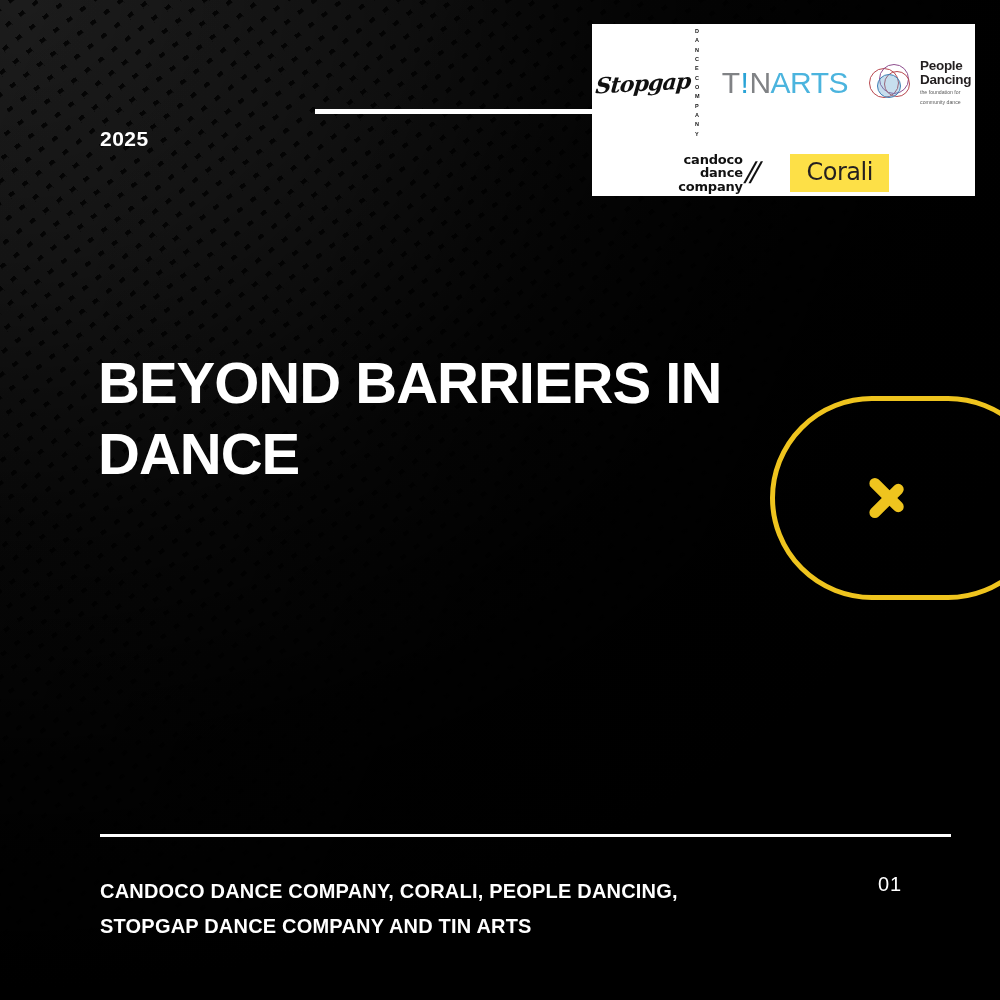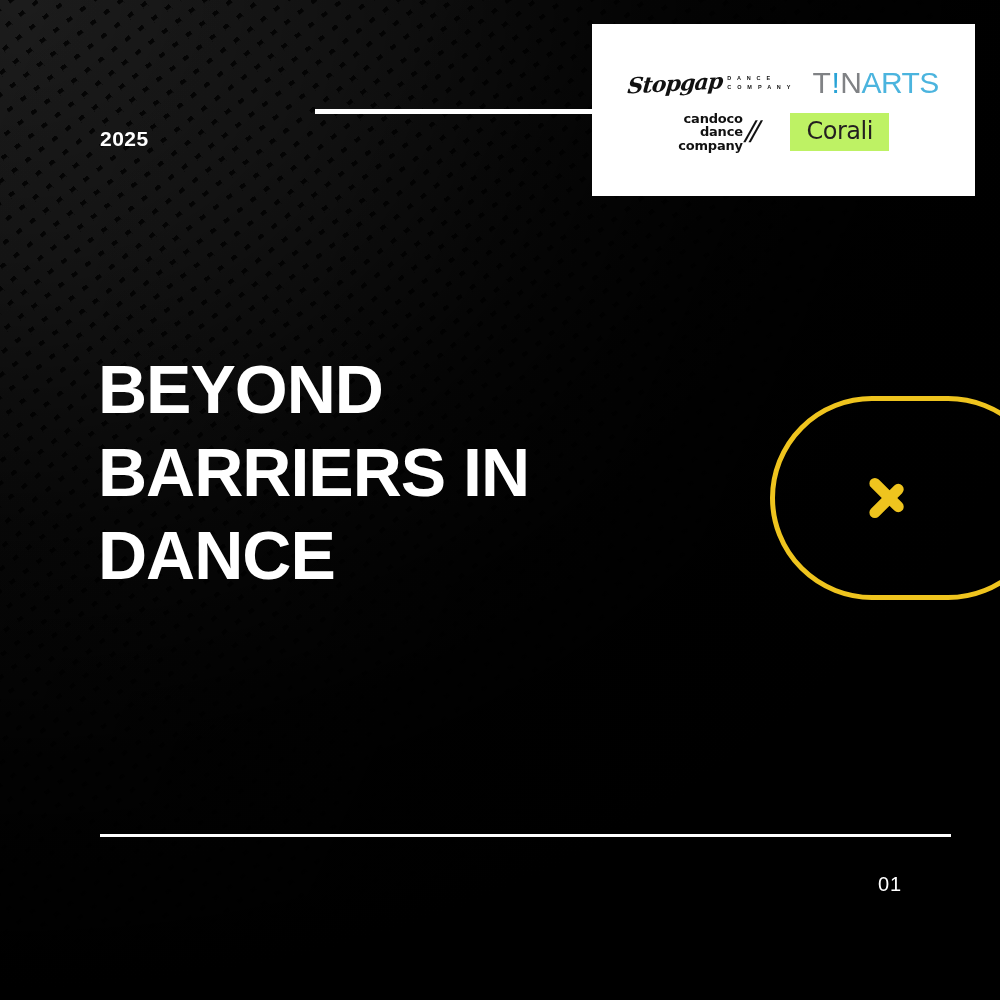--- a/index.html
+++ b/index.html
@@ -123,33 +123,33 @@
     font-size:13px;font-weight:bold;color:#111;
     line-height:1.03;text-align:right;letter-spacing:-0.2px;
   }
   .cd-slash{
     font-size:30px;font-weight:300;color:#111;
     transform:skewX(-16deg);letter-spacing:-3px;line-height:1;
   }
 
   
   .logo-corali{
-    background:#bef264;
+    background:#fde047;
     padding:6px 16px 8px;
     font-size:24px;color:#231f20;
     font-family:"DejaVu Sans", sans-serif;
     line-height:1;letter-spacing:-0.5px;
   }
 
   
   .title{
     position:absolute;left:98px;top:348px;
     width:640px;
     color:#ffffff;
-    font-size:68px;font-weight:bold;
+    font-size:58px;font-weight:bold;
     line-height:1.22;
     letter-spacing:-1px;
   }
 
   
   .next-btn{
     position:absolute;left:770px;top:396px;
     width:280px;height:204px;
     border:5px solid #EFC41E;
     border-radius:102px;
@@ -219,20 +219,34 @@
         </div>
       </div>
 
       <div class="logo-tinarts">
         <span class="t1">T</span>
           <span class="bang">!</span>
           <span class="t2">N</span>
           <span class="t3">ARTS</span>
       </div>
 
+      <div class="logo-people">
+        <div class="pd-mark">
+          <span class="pd-c1"></span>
+            <span class="pd-c2"></span>
+            <span class="pd-c4"></span>
+            <span class="pd-c3"></span>
+        </div>
+        <div class="pd-txt">
+          <span class="pd-a">People</span>
+          <span class="pd-b">Dancing</span>
+          <span class="pd-c">the foundation for</span>
+          <span class="pd-c">community dance</span>
+        </div>
+      </div>
 
     </div>
 
     <div class="logo-row r2">
 
       <div class="logo-candoco">
         <div class="cd-words">
           <div>candoco</div>
           <div>dance</div>
           <div>company</div>
@@ -246,15 +260,16 @@
   </div>
 
   <div class="title">BEYOND BARRIERS IN DANCE</div>
 
   <div class="next-btn">
     <div class="chev"></div>
   </div>
 
 
   <div class="footer-rule"></div>
+  <div class="footer-orgs">CANDOCO DANCE COMPANY, CORALI, PEOPLE DANCING, STOPGAP DANCE COMPANY AND TIN ARTS</div>
   <div class="page-num">01</div>
 
 </div>
 
 </body></html>

